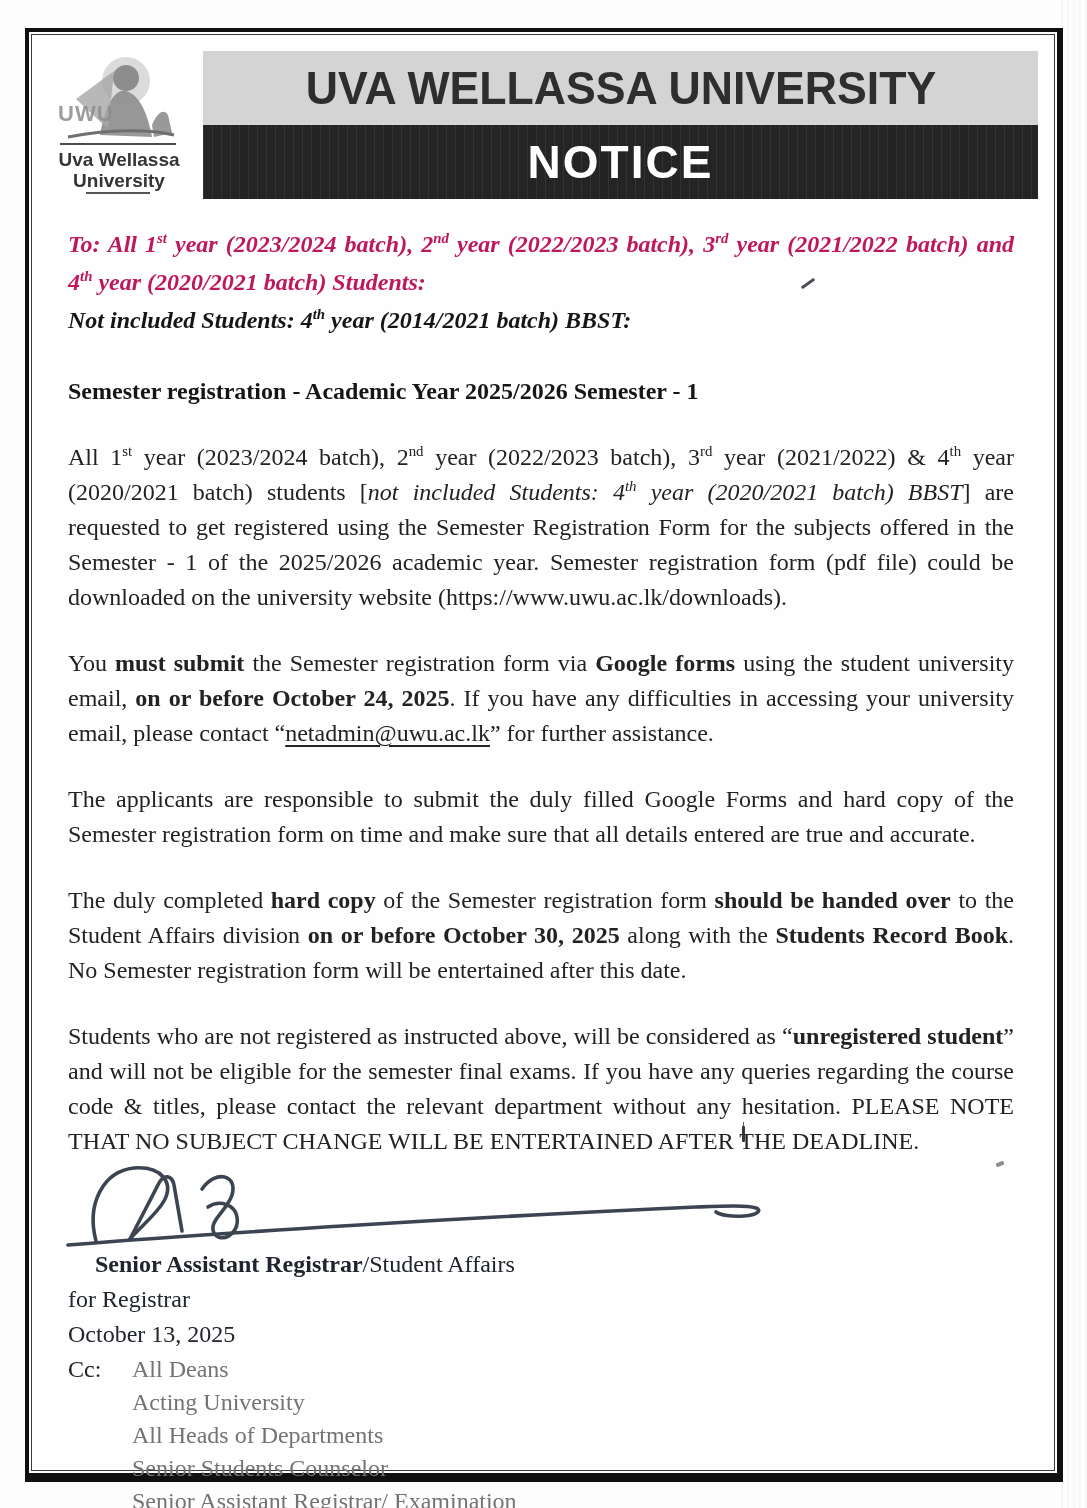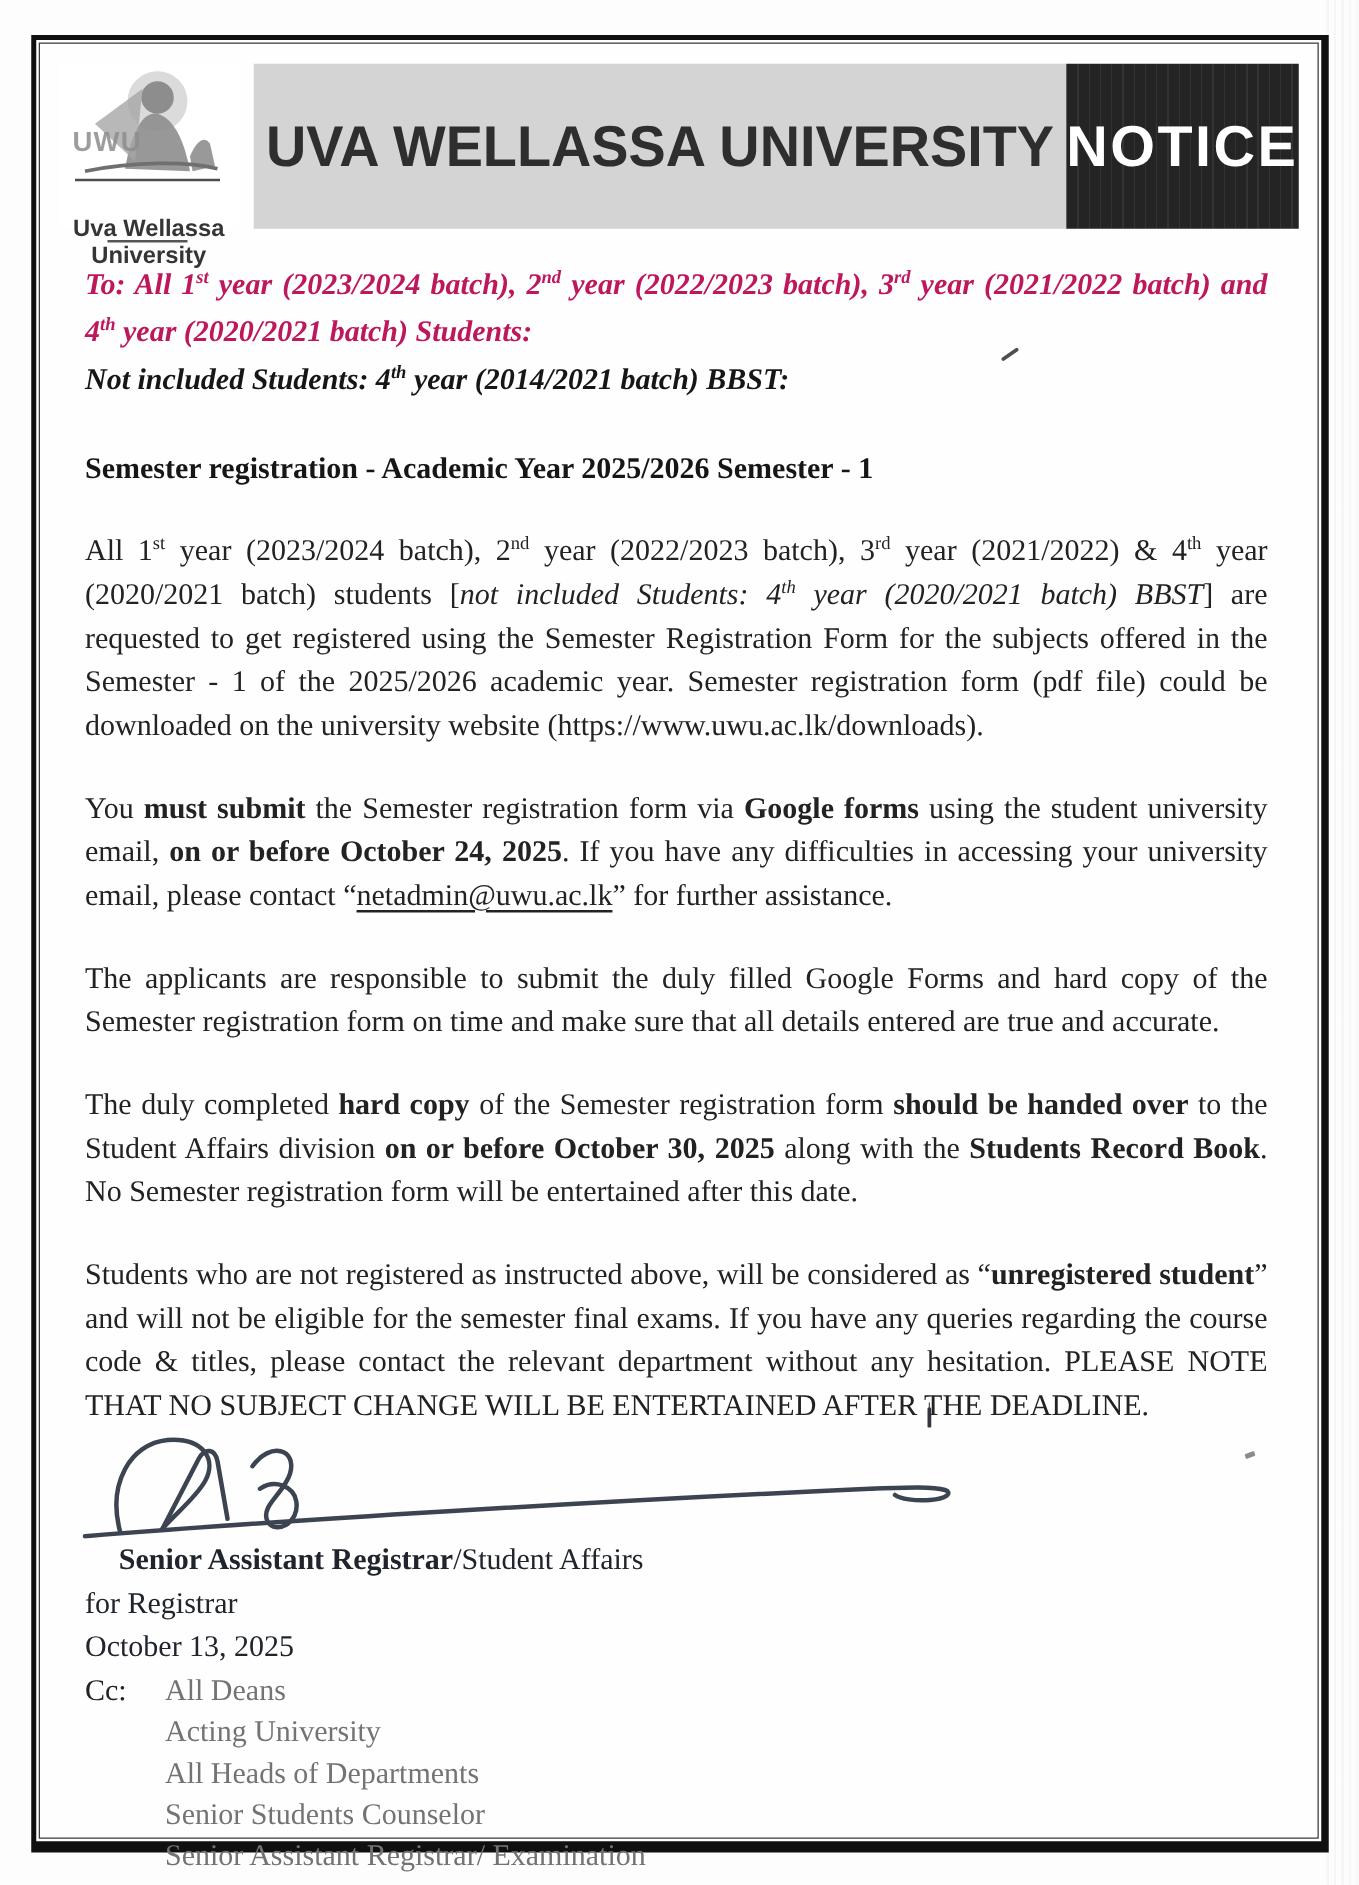--- a/index.html
+++ b/index.html
@@ -28,40 +28,40 @@
     border-bottom-width:9px;
     background:#fefefe;
   }
   .frame-inner {
     position:absolute; inset:2px;
     border:1px solid #3a3a3a;
     padding:16px 16px 0 16px;
     box-sizing:border-box;
   }
   
-  .header { display:flex; height:132px; position:relative; }
+  .header { display:flex; height:148px; position:relative; }
   .logo-box {
     width:142px; min-width:142px; background:#ffffff;
     position:relative; text-align:center;
   }
   .logo-emblem { position:absolute; left:0; top:0; width:142px; height:96px; }
   .logo-acronym {
     position:absolute; left:10px; top:50px;
     font-family:"Liberation Sans", sans-serif;
     font-weight:bold; font-size:22px; color:#8d8d8d; opacity:.85;
     letter-spacing:1px;
   }
   .logo-divider { position:absolute; left:12px; right:14px; top:92px; border-top:2px solid #4d4d4d; }
   .logo-name {
     position:absolute; left:0; right:0; top:98px;
     font-family:"Liberation Sans", sans-serif;
-    font-weight:bold; font-size:19px; line-height:21px; color:#353535;margin-top:24px;
+    font-weight:bold; font-size:19px; line-height:21px; color:#353535;
   }
   .logo-underline { position:absolute; left:38px; right:40px; top:141px; border-top:2px solid #555; }
-  .bands { flex:1; display:flex; position:relative;padding-left:13px; }
+  .bands { flex:1; display:flex; flex-direction:column; position:relative;padding-left:13px; }
   .band-title {
     flex:1; background:#d4d4d4;
     display:flex; align-items:center; justify-content:center;
     font-family:"Liberation Sans", sans-serif;
     font-weight:bold; font-size:46px; color:#2e2e2e;
     letter-spacing:0px;
   }
   .band-title span { transform:scaleX(.97); display:inline-block; white-space:nowrap; }
   .band-notice {
     flex:1; background:#242424;

